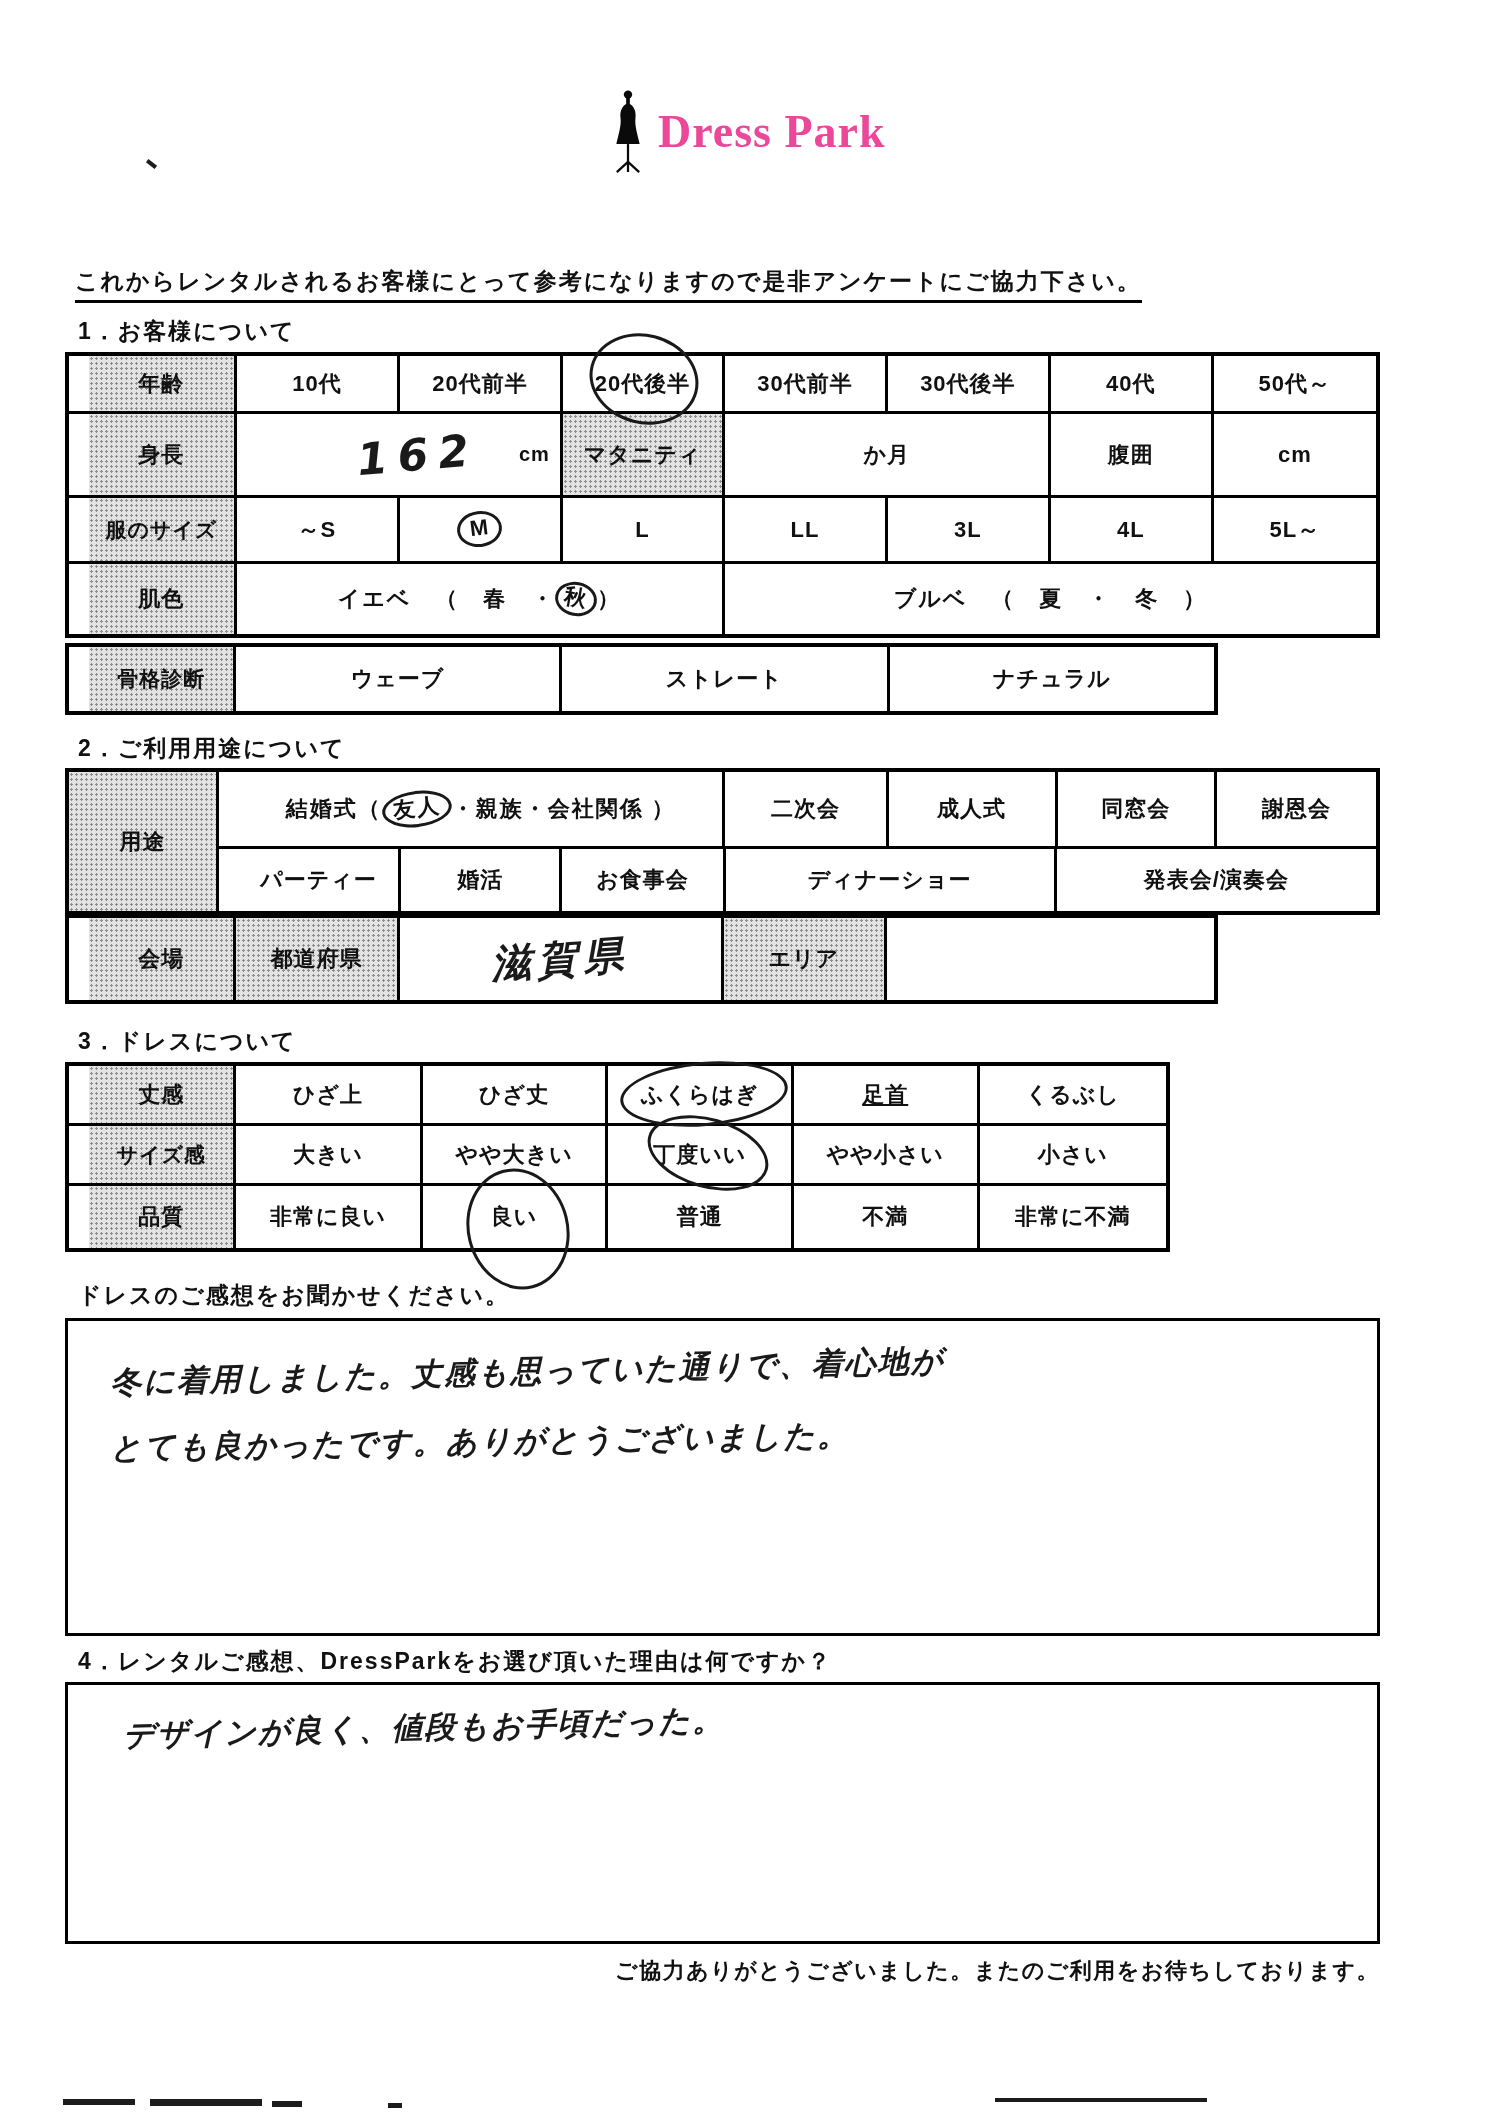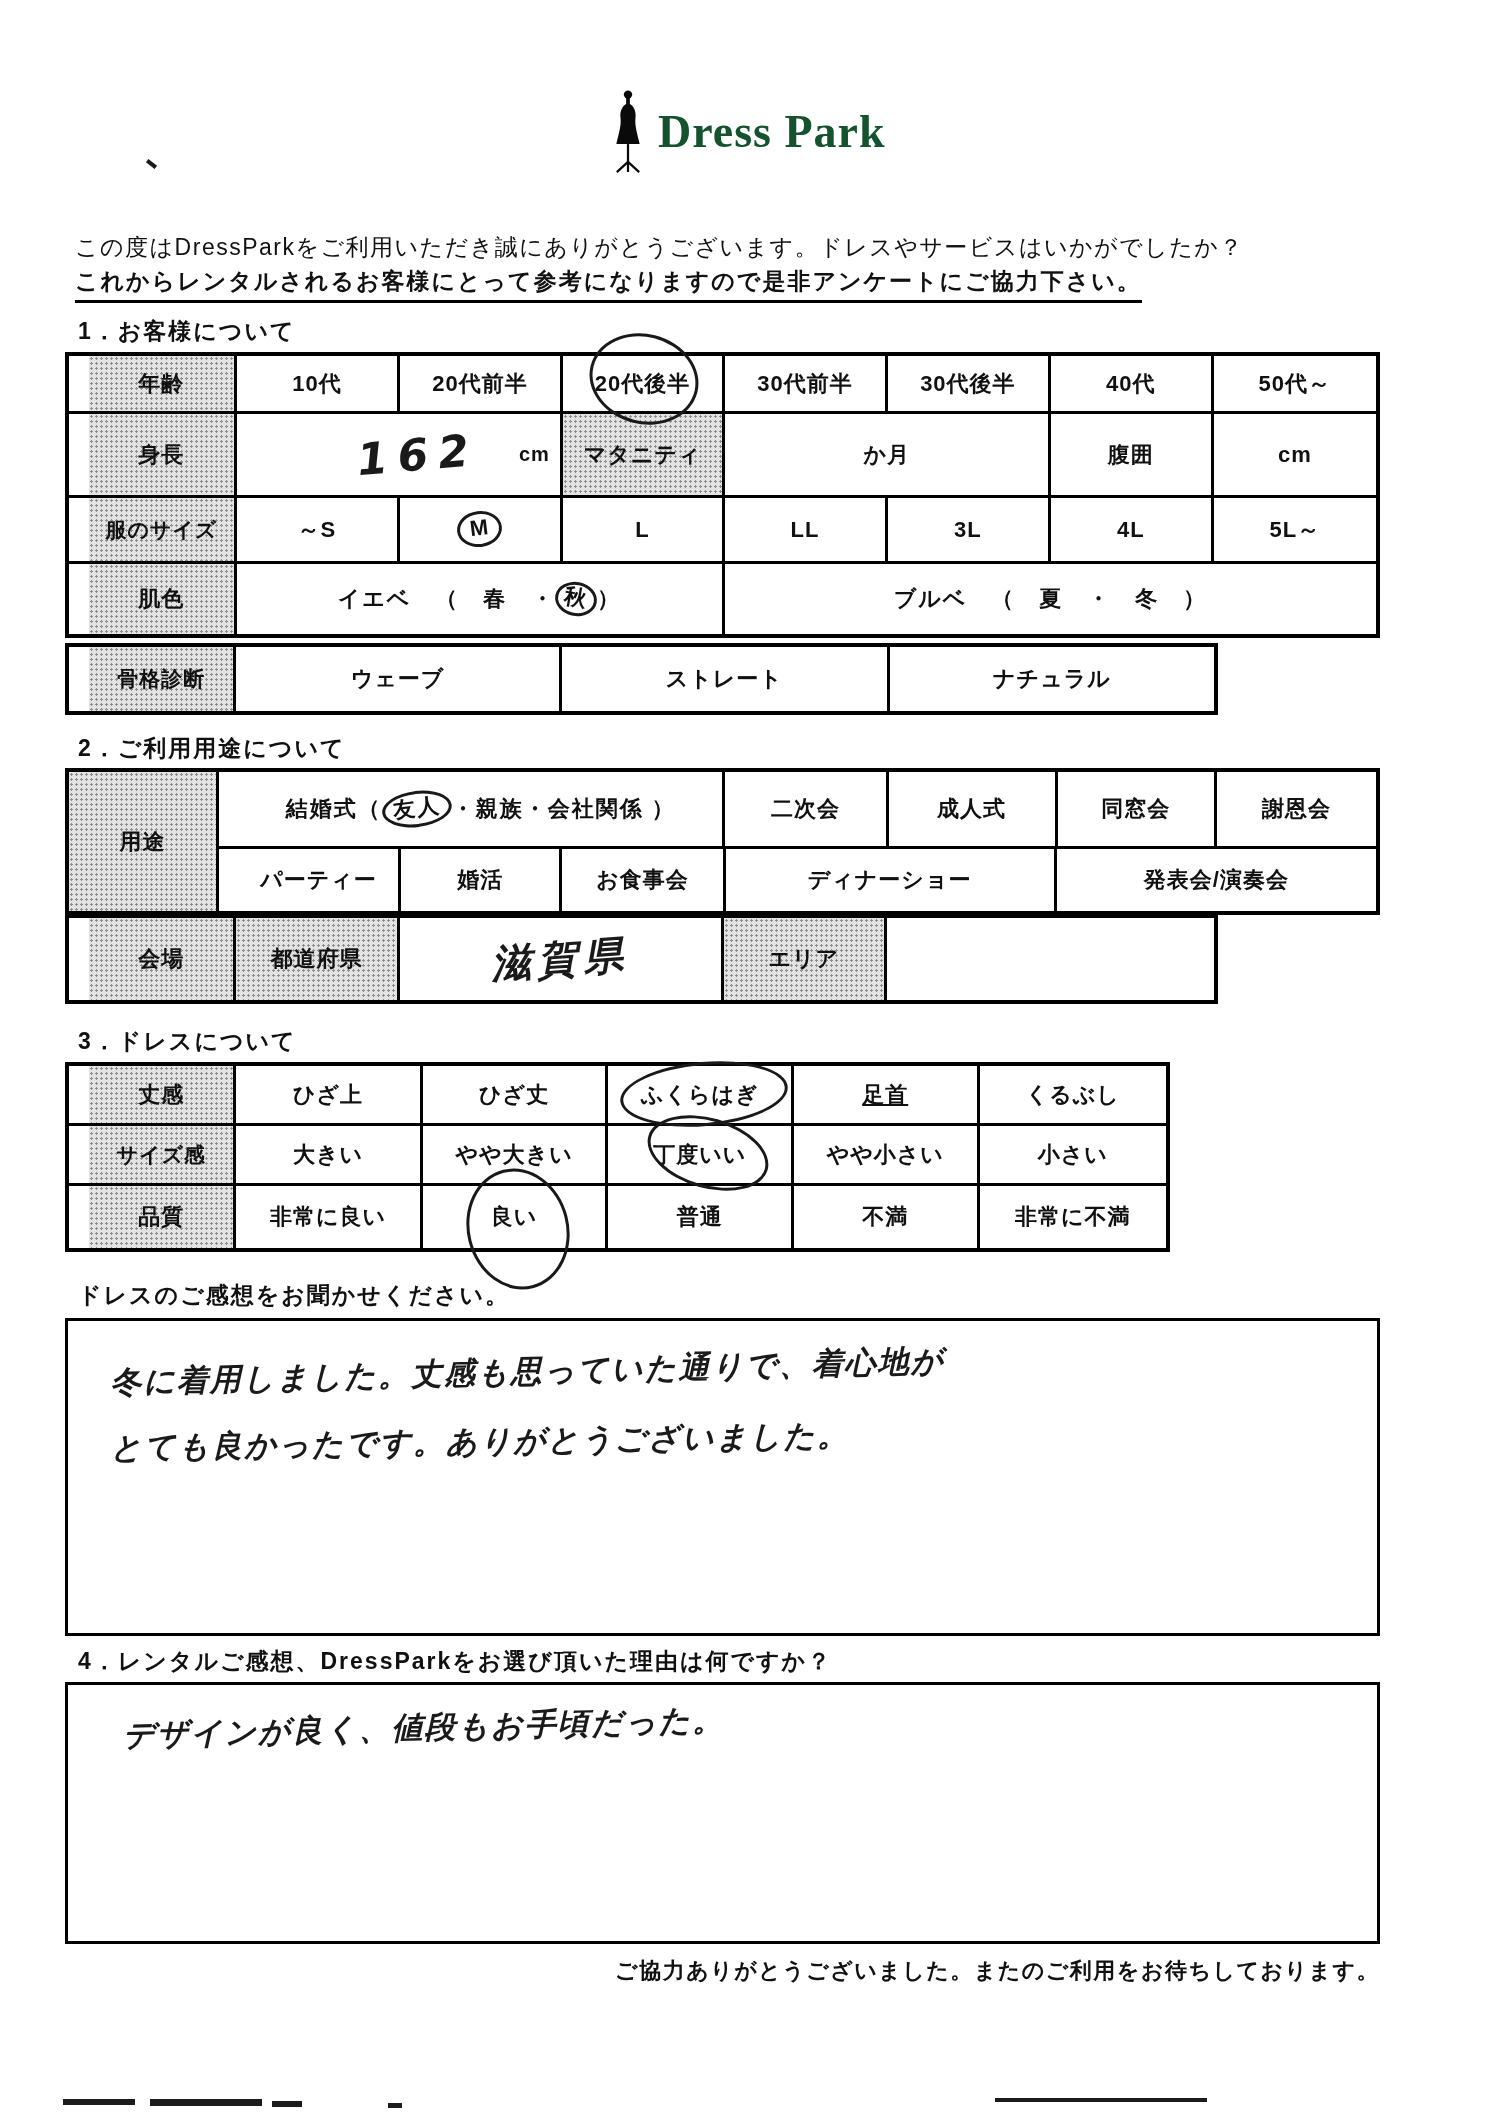--- a/index.html
+++ b/index.html
@@ -4,21 +4,21 @@
 <style>
   html,body{margin:0;padding:0;background:#888;}
   .page{
     position:relative;width:1500px;height:2127px;background:#ffffff;
     font-family:"Liberation Sans","DejaVu Sans",sans-serif;color:#111;
     overflow:hidden;margin:0 auto;
   }
   .abs{position:absolute;}
   
   .logo{display:flex;align-items:center;gap:10px;}
-  .logo-text{font-family:"Liberation Serif","DejaVu Serif",serif;font-weight:bold;font-size:46px;letter-spacing:1px;color:#14532d;}
+  .logo-text{font-family:"Liberation Serif","DejaVu Serif",serif;font-weight:bold;font-size:46px;letter-spacing:1px;color:#ec4899;}
   
   .intro1{font-size:23px;letter-spacing:1.5px;}
   .intro2{font-size:23px;font-weight:bold;letter-spacing:2px;border-bottom:3px solid #000;padding-bottom:3px;}
   .sec-title{font-size:23px;font-weight:bold;letter-spacing:2px;}
   
   .tbl{position:absolute;border:4px solid #000;box-sizing:border-box;background:#fff;}
   .trow{display:flex;box-sizing:border-box;border-bottom:3px solid #000;padding-left:20px;}
   .trow.last{border-bottom:none;}
   .cell{
     box-sizing:border-box;border-right:3px solid #000;
@@ -61,21 +61,20 @@
       <rect x="18" y="9" width="4" height="7" fill="#0a0a0a"></rect>
       <path d="M20,15 C14,17 11,24 12,31 C13,39 10,48 7.5,59 L32.5,59 C30,48 27,39 28,31 C29,24 26,17 20,15 Z" fill="#0a0a0a"></path>
       <rect x="18.8" y="59" width="2.4" height="20" fill="#0a0a0a"></rect>
       <path d="M20,78 L8,89 M20,78 L32,89 M20,78 L20,89" stroke="#0a0a0a" stroke-width="2.4" fill="none"></path>
     </svg>
     <span class="logo-text">Dress Park</span>
   </div>
 
   <div class="artifact" style="left:146px;top:162px;width:11px;height:4px;transform:rotate(38deg);"></div>
 
-  <div class="abs intro1" style="left:75px;top:232px;">この度はDressParkをご利用いただき誠にありがとうございます。ドレスやサービスはいかがでしたか？</div>
   <div class="abs intro2" style="left:75px;top:266px;">これからレンタルされるお客様にとって参考になりますので是非アンケートにご協力下さい。</div>
 
   <div class="abs sec-title" style="left:78px;top:316px;">1．お客様について</div>
 
   <div class="tbl" style="left:65px;top:352px;width:1315px;">
 
     <div class="trow" style="height:58px;">
       <div class="cell shade" style="width:150px;">年齢</div>
       <div class="cell" style="width:166px;">10代</div>
       <div class="cell" style="width:165px;">20代前半</div>

